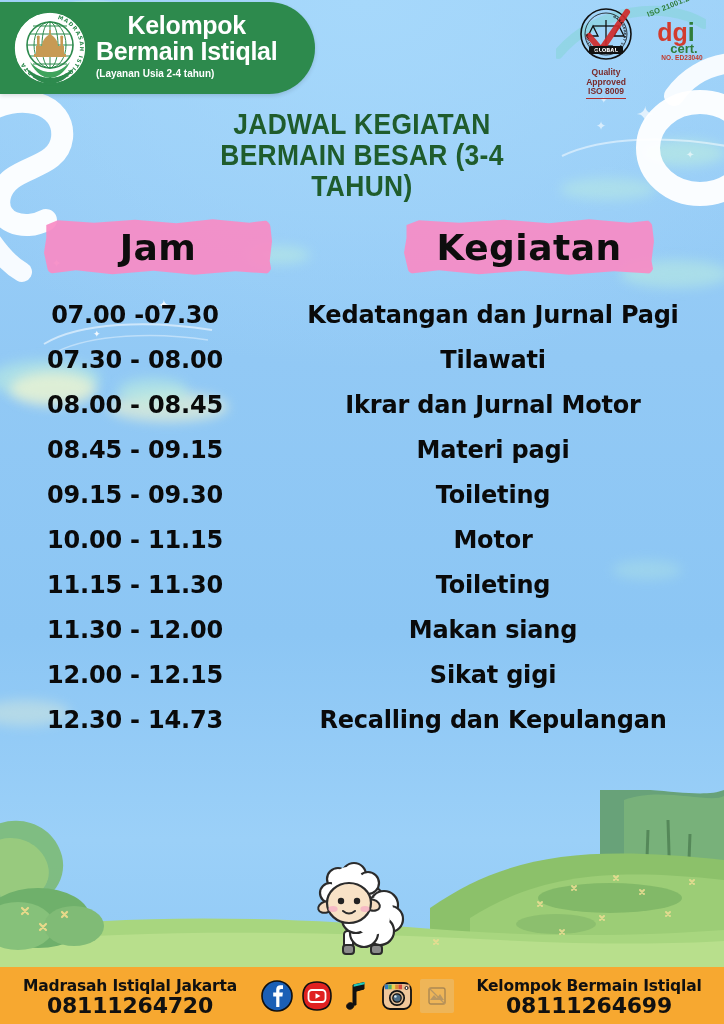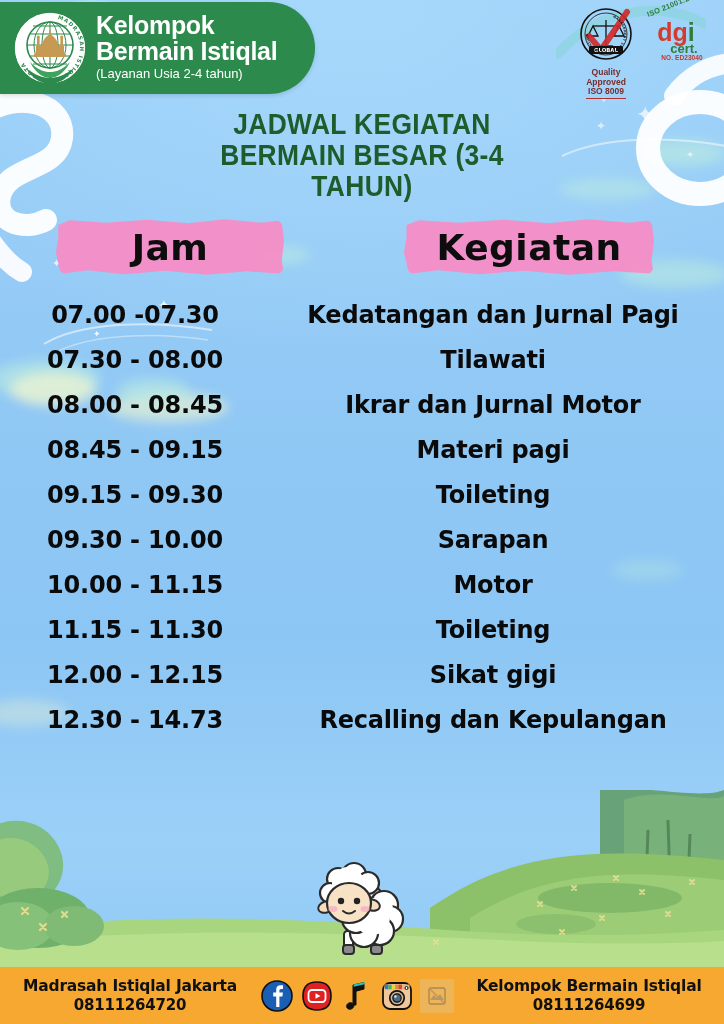--- a/index.html
+++ b/index.html
@@ -26,23 +26,23 @@
   #logo-pill{
     position:absolute; left:0; top:2px; width:315px; height:92px;
     background:#2d8a4d; border-radius:0 46px 46px 0;
     display:flex; align-items:center; gap:8px; padding-left:12px;
     box-shadow:0 2px 4px rgba(0,0,0,.12);
     z-index:6;
   }
   #logo-emblem{width:76px;height:76px;flex:0 0 76px;position:relative;}
   .brand-txt{color:#ffffff;}
   .brand-l1,.brand-l2{
-    font-weight:bold; font-size:25px; line-height:26px; letter-spacing:-.3px;
-  }
-  .brand-l3{ font-size:13px; font-weight:normal; line-height:20px; }
+    font-weight:bold; font-size:25px; line-height:26px; letter-spacing:-.3px;text-align:center;
+  }
+  .brand-l3{ font-size:10px; font-weight:bold; line-height:20px; }
 
   
   #certs{position:absolute; right:8px; top:4px; width:150px; height:95px; z-index:6;}
   #iso-badge{position:absolute; left:8px; top:2px; width:64px; text-align:center;}
   #iso-badge .iso-sub{font-size:8.5px; color:#7a2b2b; line-height:9.5px; font-weight:bold;}
   #iso-badge .iso-line{width:40px;height:1.5px;background:#b03030;margin:1px auto 0;}
   #dgi{position:absolute; right:0; top:10px; width:80px; text-align:center;}
   .dgi-arc{font-size:7.5px;color:#2f7d3a;font-weight:bold;letter-spacing:.2px;}
   .dgi-main{font-size:25px;font-weight:bold;line-height:22px;}
   .dgi-d{color:#d23b2d;} .dgi-g{color:#d23b2d;} .dgi-i{color:#2f7d3a;}
@@ -89,21 +89,21 @@
   #sheep{position:absolute; left:50%; margin-left:-52px; bottom:6px; width:104px; height:112px; z-index:4;}
 
   
   #footer{
     position:absolute; left:0; bottom:0; width:724px; height:57px; background:#f7a830;
     z-index:8; display:flex; align-items:center; justify-content:space-between;
     padding:0 10px;
   }
   .ftxt{ text-align:center; color:#111; font-weight:bold; font-size:15.5px; line-height:19px;
          font-family:"DejaVu Sans", sans-serif; letter-spacing:-.2px;}
-  .ftxt .num{ font-size:15px; display:block; }
+  .ftxt .num{ font-size:22px; display:block; }
   #socials{display:flex; align-items:center; gap:6px;}
   .sicon{width:34px;height:34px;display:flex;align-items:center;justify-content:center;}
 </style>
 </head>
 <body>
 
 <div id="poster">
 
   <div class="tex">
 
@@ -240,21 +240,21 @@
     </div>
   </div>
 
   <div id="title">
     <span>JADWAL KEGIATAN</span>
     <span>BERMAIN BESAR  (3-4</span>
     <span>TAHUN)</span>
   </div>
 
   <div id="thead">
-    <div class="hcell" style="left:56px;top:6px;width:228px;height:58px;">
+    <div class="hcell" style="left:44px;top:6px;width:228px;height:58px;">
       <div class="brush"></div>
       <div class="hlabel">Jam</div>
     </div>
     <div class="hcell" style="left:404px;top:6px;width:250px;height:58px;">
       <div class="brush"></div>
       <div class="hlabel">Kegiatan</div>
     </div>
   </div>
 
   <div id="rows">
@@ -272,30 +272,30 @@
     </div>
     <div class="row">
       <div class="jam">08.45 - 09.15</div>
       <div class="keg">Materi pagi</div>
     </div>
     <div class="row">
       <div class="jam">09.15 - 09.30</div>
       <div class="keg">Toileting</div>
     </div>
     <div class="row">
-      <div class="jam">09.30 - 10.00</div>
-      <div class="keg">Sarapan</div>
-    </div>
-    <div class="row">
       <div class="jam">10.00 - 11.15</div>
       <div class="keg">Motor</div>
     </div>
     <div class="row">
       <div class="jam">11.15 - 11.30</div>
       <div class="keg">Toileting</div>
+    </div>
+    <div class="row">
+      <div class="jam">11.30 - 12.00</div>
+      <div class="keg">Makan siang</div>
     </div>
     <div class="row">
       <div class="jam">12.00 - 12.15</div>
       <div class="keg">Sikat gigi</div>
     </div>
     <div class="row">
       <div class="jam">12.30 - 14.73</div>
       <div class="keg">Recalling dan Kepulangan</div>
     </div>
   </div>

